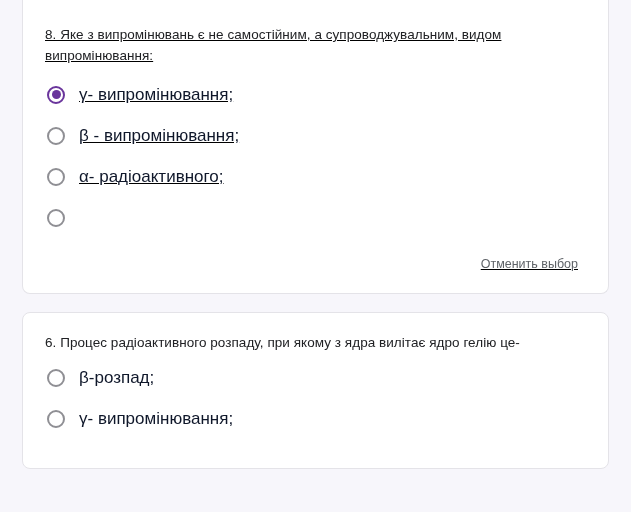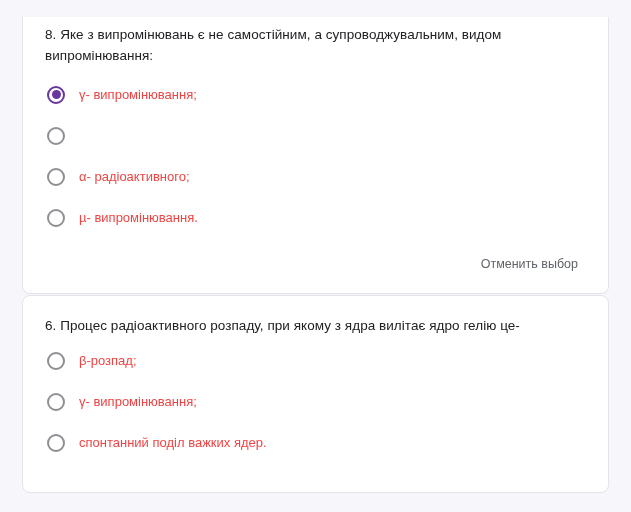--- a/index.html
+++ b/index.html
@@ -26,23 +26,24 @@
     border-radius: 8px;
     box-sizing: border-box;
     padding: 18px 22px 10px 22px;
     margin-bottom: 18px;
   }
   .card.first {
     margin-top: 0;
     border-top: none;
     border-top-left-radius: 0;
     border-top-right-radius: 0;
-    padding-top: 0;
+    padding-top: 17px;
     position: relative;
-    top: 17px;
+    top: 0;
+    text-decoration: underline;
   }
   .question {
     font-size: 13.5px;
     color: #202124;
     line-height: 1.55;
     padding-top: 8px;
     padding-bottom: 6px;
     letter-spacing: 0.05px;
   }
   .options {
@@ -76,22 +77,22 @@
     left: 50%;
     top: 50%;
     width: 9px;
     height: 9px;
     margin-left: -4.5px;
     margin-top: -4.5px;
     border-radius: 50%;
     background: #6a359c;
   }
   .option-label {
-    font-size: 13px;
-    color: #ef4444;
+    font-size: 17px;
+    color: #0f172a;
     line-height: 1.4;
   }
   .card-footer {
     display: flex;
     justify-content: flex-end;
     padding-top: 10px;
     padding-bottom: 6px;
   }
   .clear-btn {
     font-size: 12.5px;
@@ -117,49 +118,45 @@
 
   <div class="card first">
     <div class="question">8. Яке з випромінювань є не  самостійним, а супроводжувальним, видом випромінювання:</div>
     <div class="options">
       <div class="option">
         <span class="radio selected"></span>
         <span class="option-label">γ- випромінювання;</span>
       </div>
       <div class="option">
         <span class="radio"></span>
+        <span class="option-label">β - випромінювання;</span>
       </div>
       <div class="option">
         <span class="radio"></span>
         <span class="option-label">α- радіоактивного;</span>
       </div>
       <div class="option">
         <span class="radio"></span>
-        <span class="option-label">µ- випромінювання.</span>
       </div>
     </div>
     <div class="card-footer">
       <button class="clear-btn">Отменить выбор</button>
     </div>
   </div>
 
   <div class="card card-2">
     <div class="question">6. Процес радіоактивного розпаду, при якому з ядра вилітає ядро гелію це-</div>
     <div class="options">
       <div class="option">
         <span class="radio"></span>
         <span class="option-label">β-розпад;</span>
       </div>
       <div class="option">
         <span class="radio"></span>
         <span class="option-label">γ- випромінювання;</span>
       </div>
-      <div class="option">
-        <span class="radio"></span>
-        <span class="option-label">спонтанний поділ важких ядер.</span>
-      </div>
     </div>
     <div class="card-footer">
       
     </div>
   </div>
 
 </div>
 
 </body></html>

